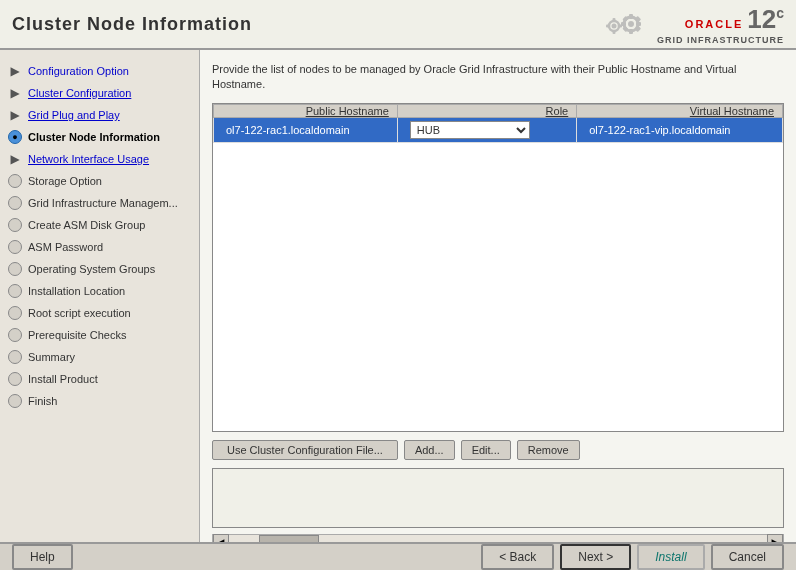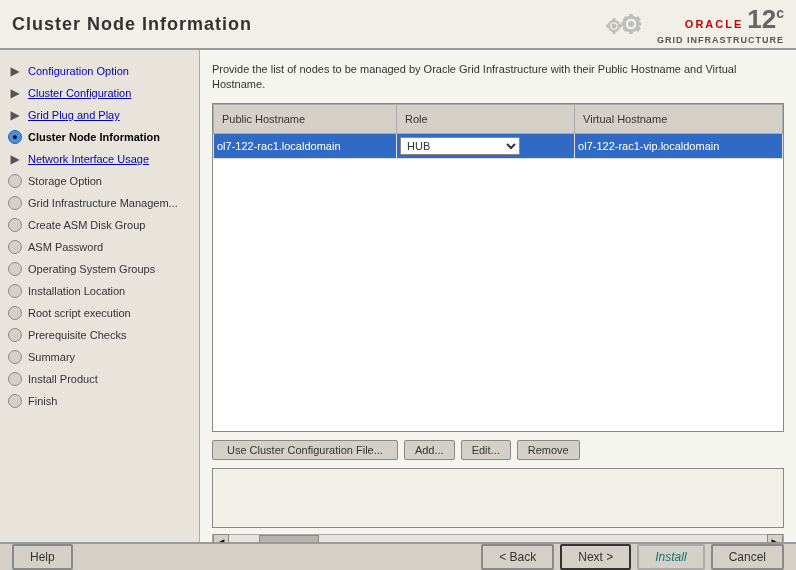--- a/index.html
+++ b/index.html
@@ -111,35 +111,36 @@
     }
     table {
       width: 100%;
       border-collapse: collapse;
       font-size: 11px;
     }
     table thead tr {
       background: #d4d0c8;
     }
     table thead th {
-      padding: 8px 8px;
+      padding: 0 8px;
       border: 1px solid #aaa;
-      text-align: left;
+      text-align: right;
       font-weight: normal;
       color: #333;
+      text-decoration: underline;
     }
     table tbody tr.selected {
       background: #316ac5;
       color: white;
     }
     table tbody tr.selected td {
       color: white;
     }
     table tbody td {
-      padding: 3px 3px;
+      padding: 3px 12px;
       border: 1px solid #ddd;
       color: #333;
     }
     .role-select {
       background: white;
       border: 1px solid #888;
       font-size: 11px;
       padding: 1px 2px;
       width: 120px;
     }

